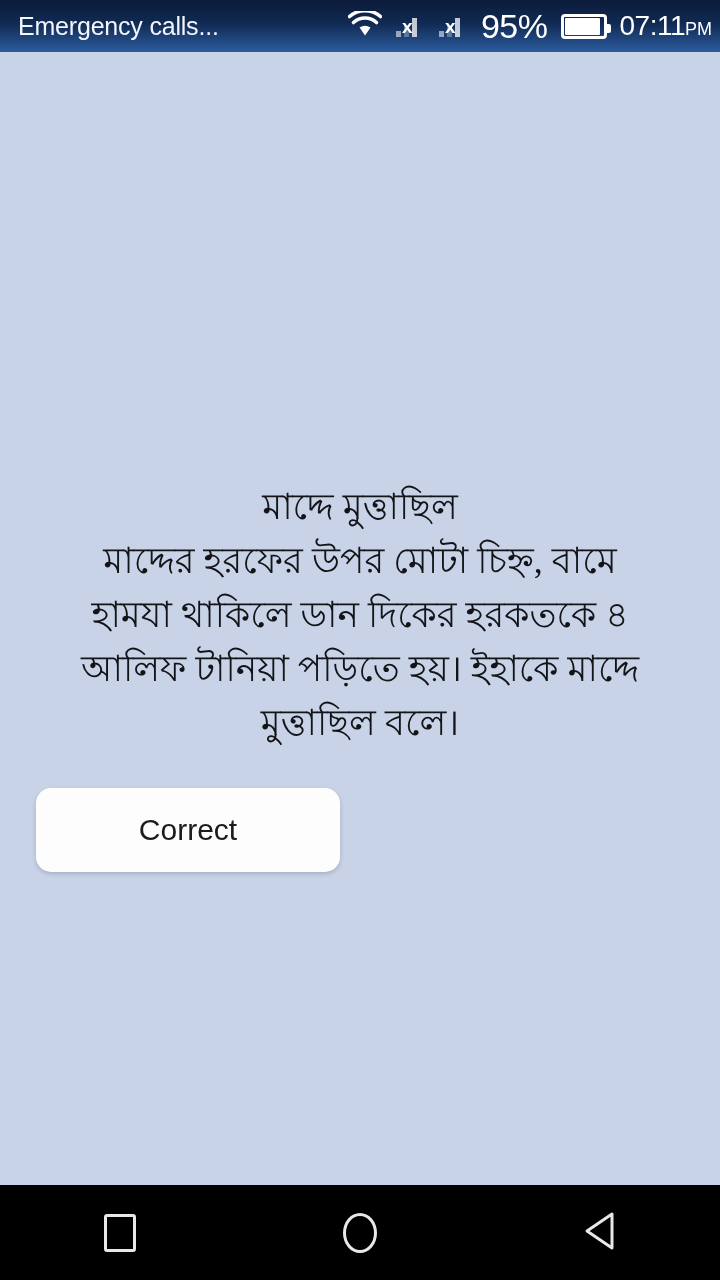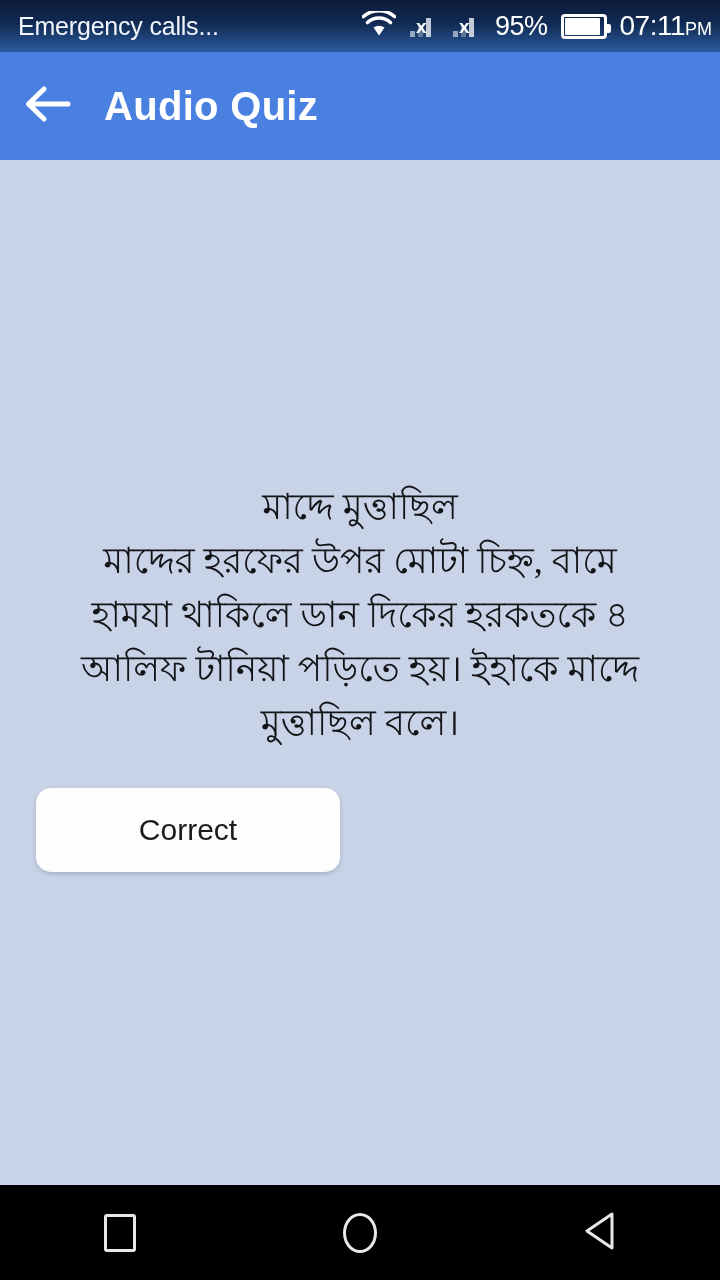--- a/index.html
+++ b/index.html
@@ -48,21 +48,21 @@
   .sig-wrap { position: relative; width: 30px; height: 30px; }
   .sig-x {
     position: absolute;
     left: 7px; top: 6px;
     font-size: 19px;
     font-weight: 700;
     line-height: 19px;
     color: #ffffff;
   }
   #battery-pct {
-    font-size: 27px;
+    font-size: 34px;
     font-weight: 400;
     letter-spacing: -0.5px;
   }
   #battery-icon {
     position: relative;
     width: 46px;
     height: 25px;
     border: 3px solid #ffffff;
     border-radius: 4px;
     box-sizing: border-box;
@@ -248,31 +248,20 @@
       <span id="battery-icon">
         <span id="battery-fill"></span>
       </span>
 
       <span id="status-clock">
         <span>07:11</span><span class="ampm">PM</span>
       </span>
     </div>
   </div>
 
-  <div id="app-bar">
-    <div id="back-button">
-      <span>
-        <svg width="52" height="42" viewBox="0 0 52 42">
-          <path d="M46 21 H7" stroke="#ffffff" stroke-width="5" stroke-linecap="round" fill="none"></path>
-          <path d="M22 6 L6.5 21 L22 36" stroke="#ffffff" stroke-width="5" stroke-linecap="round" stroke-linejoin="round" fill="none"></path>
-        </svg>
-      </span>
-    </div>
-    <div id="app-title">Audio Quiz</div>
-  </div>
 
   <div id="content">
     <div id="quiz-card">
 
       <div id="question-text">মাদ্দে মুত্তাছিল
 মাদ্দের হরফের উপর  মোটা চিহ্ন, বামে
 হামযা থাকিলে ডান দিকের হরকতকে  ৪
 আলিফ টানিয়া পড়িতে হয়। ইহাকে  মাদ্দে
 মুত্তাছিল বলে।</div>
 

